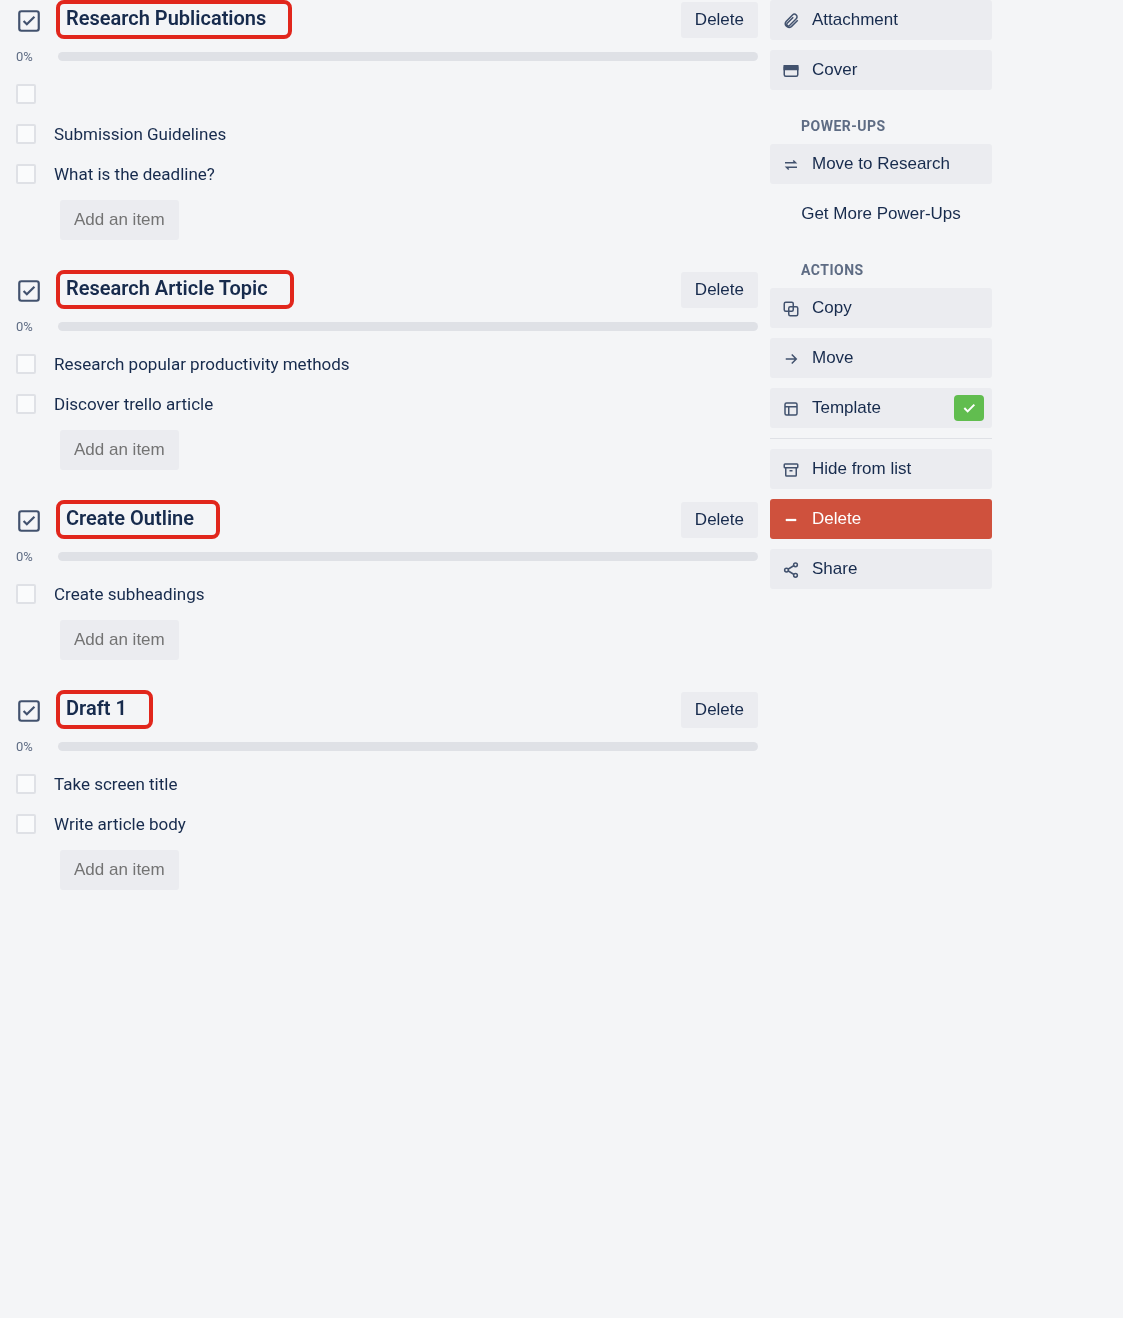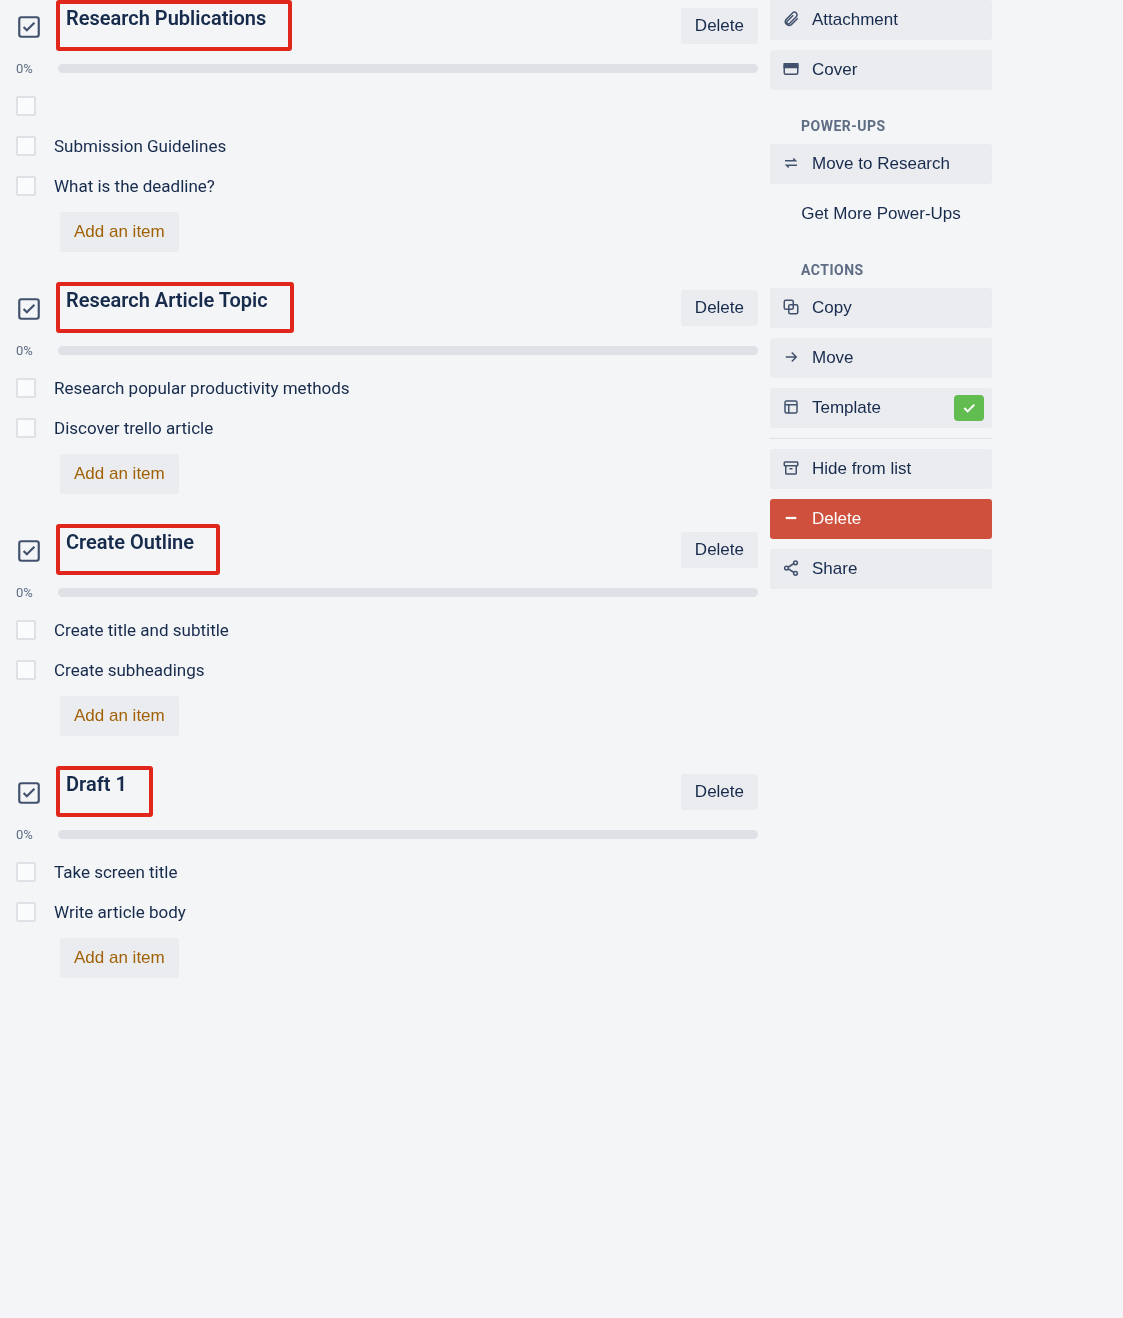--- a/index.html
+++ b/index.html
@@ -42,22 +42,22 @@
     margin-top:2px;
   }
   .cl-title {
     font-size: 20px;
     font-weight: 600;
     color: #172b4d;
     padding: 2px 8px 2px 0;
   }
   .highlight-box {
     border: 4px solid #e1261c;
-    border-radius: 3px;
-    padding: 0px 14px 14px 6px;
+    border-radius: 8px;
+    padding: 0px 14px 2px 6px;
     display:inline-block;
     line-height: 1.45;
   }
 
   .cl-delete-btn {
     margin-left: auto;
     background: #ebecf0;
     border: none;
     border-radius: 3px;
     padding: 8px 14px;
@@ -105,36 +105,36 @@
   .cl-add {
     margin-left: 44px;
     margin-top: 6px;
   }
   .cl-add-btn {
     background: #ebecf0;
     border: none;
     border-radius: 3px;
     padding: 10px 14px;
     font-size: 17px;
-    color: #a16207;
+    color: #737373;
     cursor: pointer;
   }
 
   
   .side-section-heading {
     font-size: 14px;
     font-weight: 700;
     color: #5e6c84;
     letter-spacing: 0.5px;
     margin: 28px 0 10px 2px;
     padding-left: 29px;
   }
   .side-btn {
     display: flex;
-    align-items: flex-start;
+    align-items: flex-end;
     gap: 12px;
     width: 100%;
     background: #ebecf0;
     border: none;
     border-radius: 3px;
     padding: 10px 12px;
     font-size: 17px;
     color: #172b4d;
     cursor: pointer;
     margin-bottom: 10px;
@@ -255,24 +255,20 @@
           <span class="cl-title">Create Outline</span>
         </span>
         <button class="cl-delete-btn">Delete</button>
       </div>
       <div class="cl-progress">
         <span class="cl-progress-label">0%</span>
         <div class="cl-progress-bar"></div>
       </div>
       <div class="cl-item">
         <span class="cl-checkbox"></span>
-        <span class="cl-item-label">Create title and subtitle</span>
-      </div>
-      <div class="cl-item">
-        <span class="cl-checkbox"></span>
         <span class="cl-item-label">Create subheadings</span>
       </div>
       <div class="cl-add">
         <button class="cl-add-btn">Add an item</button>
       </div>
     </div>
 
     <div class="checklist">
       <div class="cl-header">
         <span class="cl-header-icon">

